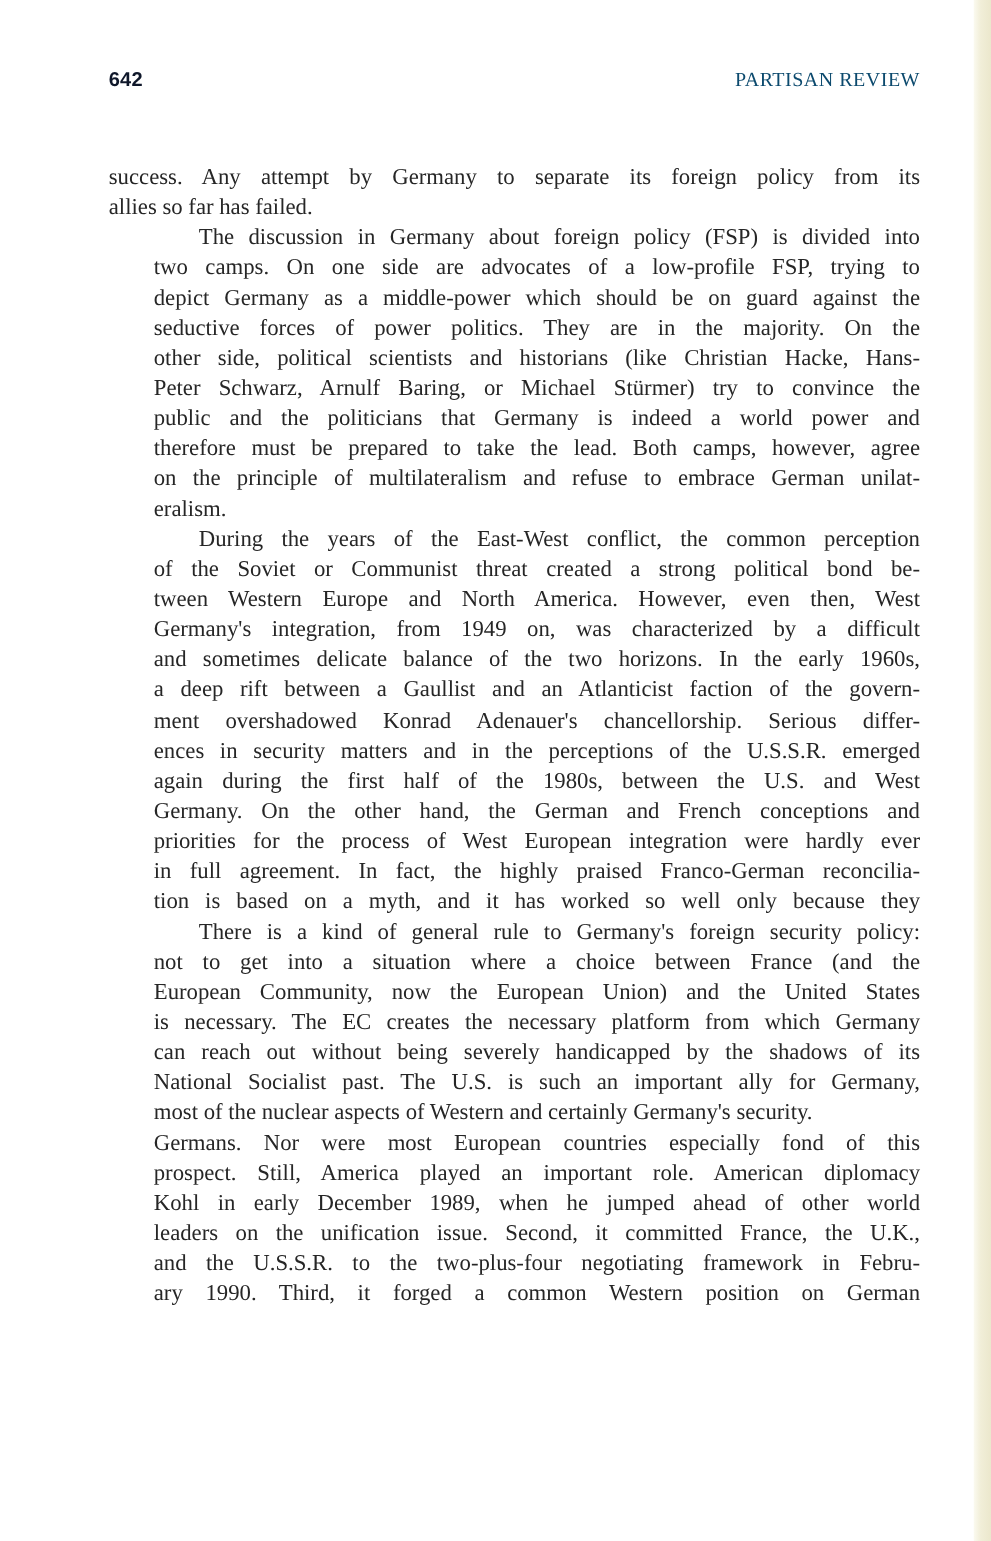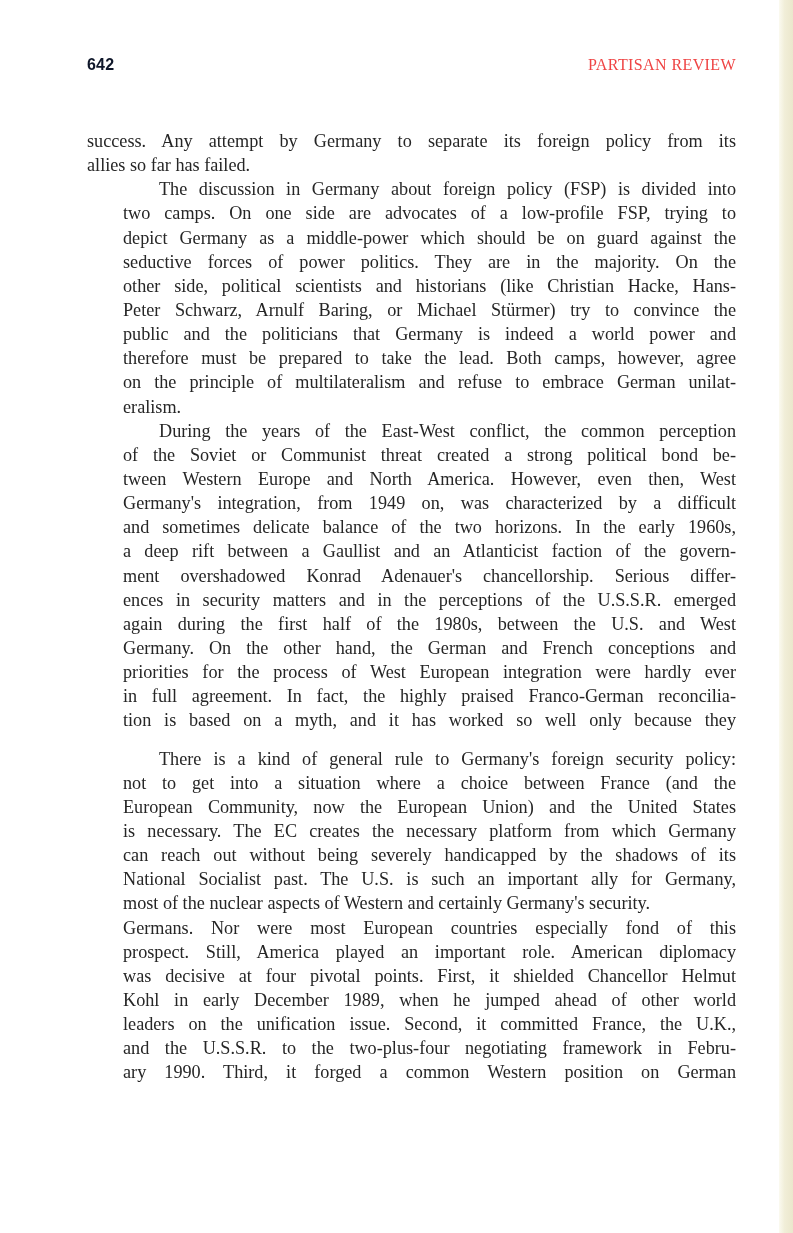--- a/index.html
+++ b/index.html
@@ -37,21 +37,21 @@
     font-size: 16px;
     color: #0f172a;
     letter-spacing: 0.2px;
   }
   .journal-title {
     position: absolute;
     right: 0;
     top: 0;
     font-family: "Liberation Serif", serif;
     font-size: 16px;
-    color: #ef4444;
+    color: #0c4a6e;
     letter-spacing: 0.4px;
     text-align: right;
   }
   .body-text {
     position: absolute;
     top: 129px;
     left: 87px;
     width: 649px;
     font-family: "Liberation Serif", serif;
     font-size: 18.2px;
@@ -113,30 +113,29 @@
       <span class="line">a deep rift between a Gaullist and an Atlanticist faction of the govern-</span>
       <span class="line">ment overshadowed Konrad Adenauer's chancellorship. Serious differ-</span>
       <span class="line">ences in security matters and in the perceptions of the U.S.S.R. emerged</span>
       <span class="line">again during the first half of the 1980s, between the U.S. and West</span>
       <span class="line">Germany. On the other hand, the German and French conceptions and</span>
       <span class="line">priorities for the process of West European integration were hardly ever</span>
       <span class="line">in full agreement. In fact, the highly praised Franco-German reconcilia-</span>
       <span class="line">tion is based on a myth, and it has worked so well only because they</span>
     </div>
     <div class="para indent">
-      <span class="line" style="padding-left: 36px; box-sizing: border-box; margin-top: 14px;">There is a kind of general rule to Germany's foreign security policy:</span>
+      <span class="line" style="padding-left: 36px; box-sizing: border-box;">There is a kind of general rule to Germany's foreign security policy:</span>
       <span class="line">not to get into a situation where a choice between France (and the</span>
       <span class="line">European Community, now the European Union) and the United States</span>
       <span class="line">is necessary. The EC creates the necessary platform from which Germany</span>
       <span class="line">can reach out without being severely handicapped by the shadows of its</span>
       <span class="line">National Socialist past. The U.S. is such an important ally for Germany,</span>
       <span class="line last">most of the nuclear aspects of Western and certainly Germany's security.</span>
     </div>
     <div class="para indent">
       <span class="line">Germans. Nor were most European countries especially fond of this</span>
       <span class="line">prospect. Still, America played an important role. American diplomacy</span>
-      <span class="line">was decisive at four pivotal points. First, it shielded Chancellor Helmut</span>
       <span class="line">Kohl in early December 1989, when he jumped ahead of other world</span>
       <span class="line">leaders on the unification issue. Second, it committed France, the U.K.,</span>
       <span class="line">and the U.S.S.R. to the two-plus-four negotiating framework in Febru-</span>
       <span class="line">ary 1990. Third, it forged a common Western position on German</span>
     </div>
   </div>
 
 </body></html>

